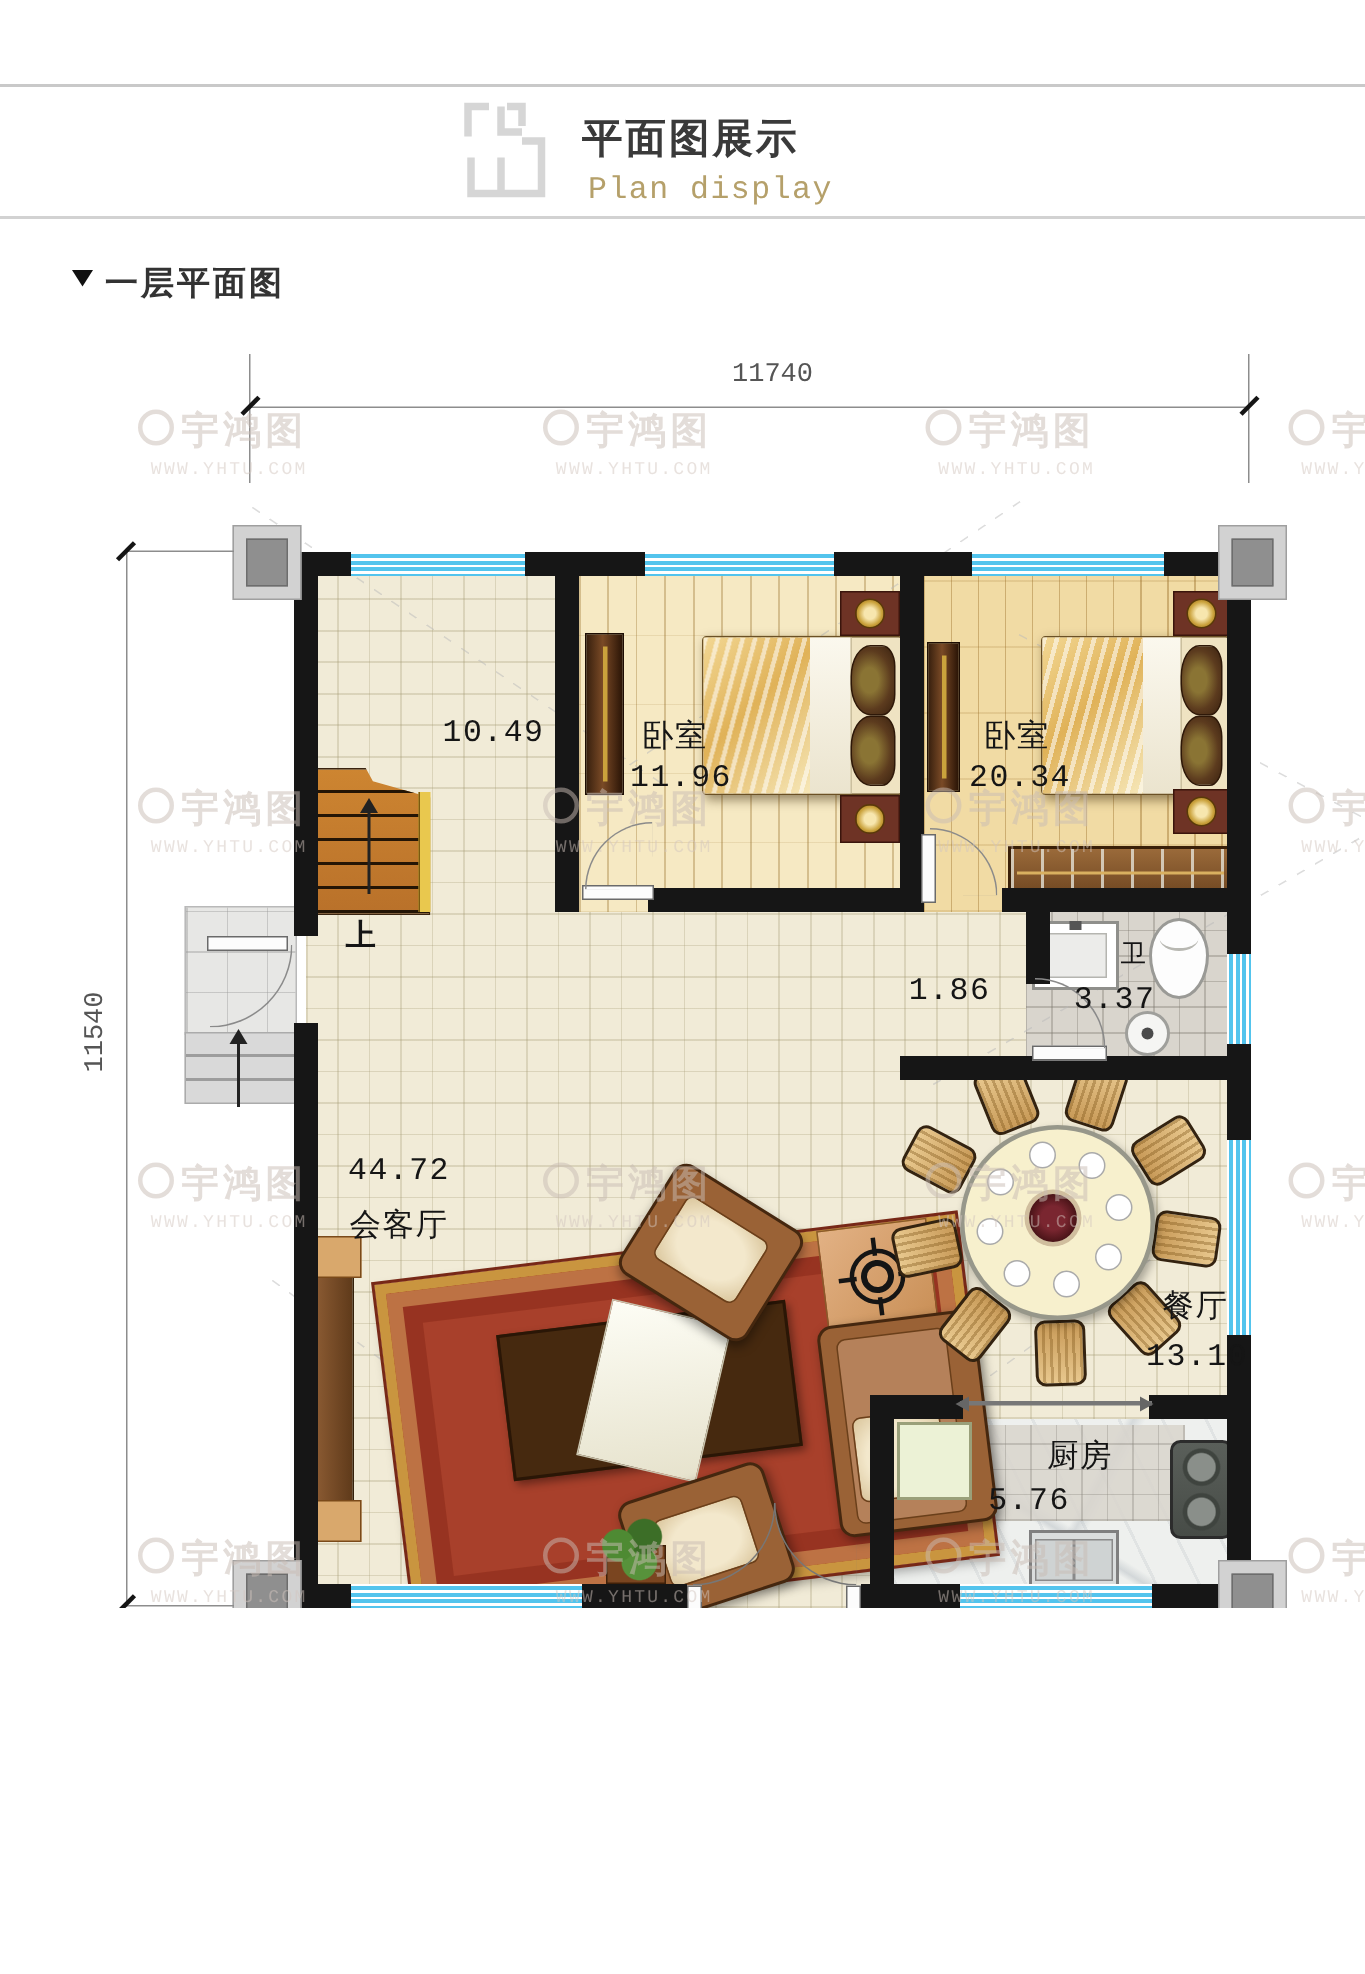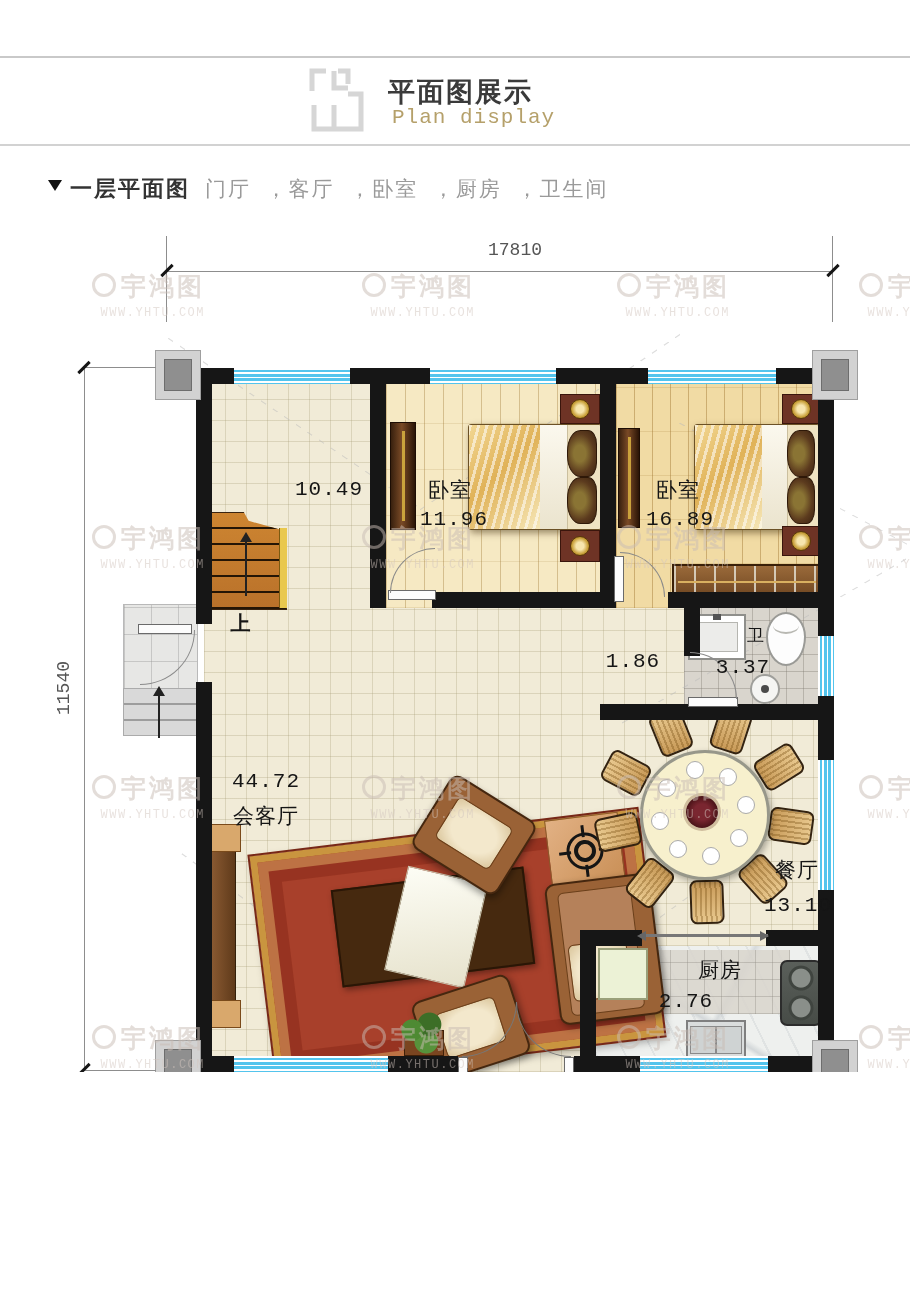--- a/index.html
+++ b/index.html
@@ -119,26 +119,25 @@
 <div id="canvas">
 
   <div class="hline" style="top:56px"></div>
   <div class="abs" style="left:303px;top:63px;width:66px;height:74px;z-index:2">
     <svg width="66" height="74" viewBox="0 0 66 74" fill="none" stroke="#d6d6d6" stroke-width="5">
       <path d="M9 28 V8 H23 M35 8 H45 V21 M45 31 H58 V66 H11 V42"></path>
       <path d="M31 8 V25 H45 M31 42 V64"></path>
     </svg>
   </div>
   <div class="htitle" style="left:388px;top:74px">平面图展示</div>
-  <div class="hsub" style="left:392px;top:106px">Plan display</div>
+  <div class="hsub" style="left:392px;top:116px">Plan display</div>
   <div class="hline" style="top:144px;background:#d2d2d2"></div>
 
   <span class="tri" style="left:48px;top:180px"></span>
   <div class="stitle" style="left:70px;top:174px">一层平面图</div>
-  <div class="ssub" style="left:205px;top:175px">门厅 ，客厅 ，卧室 ，厨房 ，卫生间</div>
 
   <div id="plan" class="abs" style="left:0;top:0;width:910px;height:1316px">
 
     <div class="floor tilecream" style="left:204px;top:376px;width:622px;height:696px"></div>
     <div class="floor wood1" style="left:386px;top:384px;width:216px;height:224px"></div>
     <div class="floor wood2" style="left:616px;top:384px;width:202px;height:224px"></div>
     <div class="floor tilegray" style="left:684px;top:608px;width:134px;height:98px"></div>
     <div class="floor marble" style="left:596px;top:946px;width:222px;height:110px"></div>
     <div class="floor tilegray" style="left:636px;top:950px;width:154px;height:64px;opacity:.85"></div>
 
@@ -323,38 +322,38 @@
     <div class="leaf" style="left:564px;top:1057px;width:8px;height:14px"></div>
 
     <div class="arr" style="left:515px;top:1154px;width:2px;height:48px"></div>
     <div class="arrhead" style="left:510px;top:1144px"></div>
     <div class="lbl" style="left:501px;top:1204px;width:30px;font-size:20px;font-weight:bold">上</div>
 
     <div class="lbl" style="left:292px;top:478px;width:74px">10.49</div>
     <div class="lbl" style="left:414px;top:476px;width:72px">卧室</div>
     <div class="lbl" style="left:414px;top:508px;width:80px">11.96</div>
     <div class="lbl" style="left:642px;top:476px;width:72px">卧室</div>
-    <div class="lbl" style="left:640px;top:508px;width:80px">16.89</div>
+    <div class="lbl" style="left:640px;top:508px;width:80px">20.34</div>
     <div class="lbl" style="left:602px;top:650px;width:62px">1.86</div>
     <div class="lbl" style="left:744px;top:624px;width:24px;font-size:17px">卫</div>
     <div class="lbl" style="left:712px;top:656px;width:62px">3.37</div>
     <div class="lbl" style="left:226px;top:770px;width:80px">44.72</div>
     <div class="lbl" style="left:222px;top:802px;width:88px">会客厅</div>
     <div class="lbl" style="left:764px;top:856px;width:66px">餐厅</div>
     <div class="lbl" style="left:760px;top:894px;width:76px">13.10</div>
     <div class="lbl" style="left:684px;top:956px;width:72px">厨房</div>
-    <div class="lbl" style="left:652px;top:990px;width:68px">2.76</div>
+    <div class="lbl" style="left:652px;top:990px;width:68px">5.76</div>
     <div class="lbl" style="left:474px;top:1104px;width:66px">3.39</div>
 
     <div class="dline" style="left:166px;top:236px;width:1px;height:86px"></div>
     <div class="dline" style="left:832px;top:236px;width:1px;height:86px"></div>
     <div class="dline" style="left:166px;top:271px;width:667px;height:1px"></div>
     <div class="tick" style="left:159px;top:269px"></div>
     <div class="tick" style="left:825px;top:269px"></div>
-    <div class="dimtxt" style="left:455px;top:240px;width:120px">17810</div>
+    <div class="dimtxt" style="left:455px;top:240px;width:120px">11740</div>
 
     <div class="dline" style="left:84px;top:367px;width:72px;height:1px"></div>
     <div class="dline" style="left:84px;top:1070px;width:72px;height:1px"></div>
     <div class="dline" style="left:84px;top:368px;width:1px;height:703px"></div>
     <div class="tick" style="left:76px;top:366px"></div>
     <div class="tick" style="left:76px;top:1068px"></div>
     <div class="dimtxt" style="left:14px;top:678px;width:100px;transform:rotate(-90deg)">11540</div>
 
     <div class="dline" style="left:82px;top:1071px;width:1px;height:121px"></div>
     <div class="dline" style="left:82px;top:1191px;width:78px;height:1px"></div>

